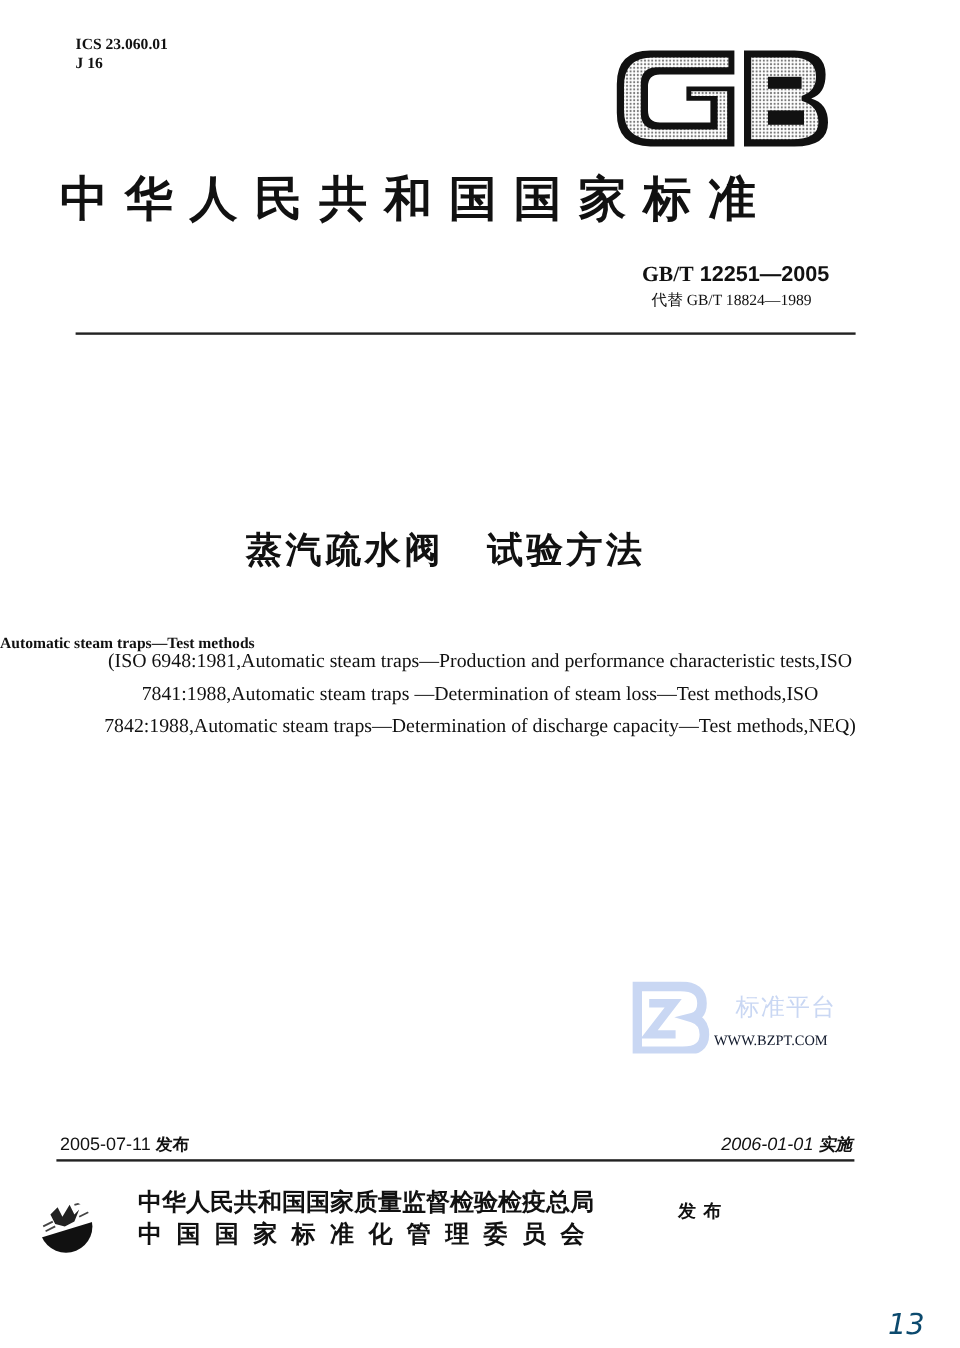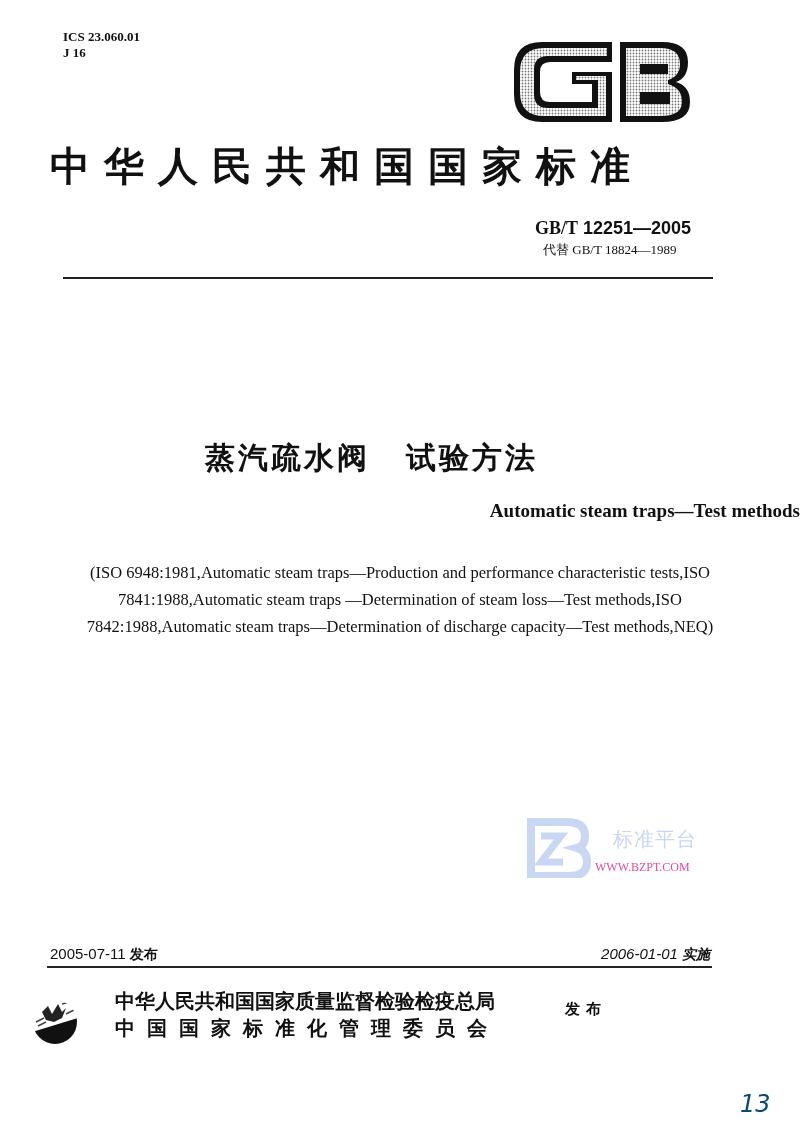--- a/index.html
+++ b/index.html
@@ -14,25 +14,25 @@
       left: 50px; top: 136px; width: 700px; font-family: "DejaVu Sans", sans-serif; font-weight: bold;
       font-size: 40px; letter-spacing: 14px; line-height: 60px; white-space: nowrap;
     }
     .std-no { left: 535px; top: 218px; font-family: "Liberation Sans", sans-serif; font-size: 18px; font-weight: bold; white-space: nowrap; }
     .std-no .pfx { font-family: "Liberation Serif", serif; }
     .std-no .num { font-weight: bold; }
     .replace { left: 543px; top: 241px; font-family: "Liberation Serif", serif; font-size: 13px; white-space: nowrap; }
     .rule-top { left: 63px; top: 277px; width: 650px; height: 2px; background: #222; }
     .cn-title { left: 205px; top: 426px; font-family: "DejaVu Sans", sans-serif; font-weight: bold; font-size: 30px; letter-spacing: 3px; white-space: nowrap; margin-top: 12px; }
     .cn-title .gap { display: inline-block; width: 36px; }
-    .en-title { left: 0; width: 800px; top: 500px; text-align: right; font-family: "Liberation Serif", serif; font-weight: bold; font-size: 19px; }
-    .iso-block { left: 85px; width: 630px; top: 559px; text-align: center; font-family: "Liberation Serif", serif; font-size: 16.5px; line-height: 27px; }
+    .en-title { left: 0; width: 800px; top: 528px; text-align: left; font-family: "Liberation Serif", serif; font-weight: bold; font-size: 13px; }
+    .iso-block { left: 85px; width: 630px; top: 537px; text-align: center; font-family: "Liberation Serif", serif; font-size: 16.5px; line-height: 27px; }
     .watermark { left: 527px; top: 818px; width: 200px; height: 60px; }
     .wm-text { left: 585px; top: 826px; font-family: Liberation Mono, monospace; font-size: 20px; color: #c9d7f3; white-space: nowrap; letter-spacing: 1px; margin-left: 28px; }
-    .wm-url { left: 595px; top: 860px; font-family: "Liberation Serif", serif; font-size: 12px; color: #ec4899; white-space: nowrap; }
+    .wm-url { left: 595px; top: 860px; font-family: "Liberation Serif", serif; font-size: 12px; color: #0f172a; white-space: nowrap; }
     .pub-date { left: 50px; top: 945px; font-family: "Liberation Sans", sans-serif; font-size: 15px; white-space: nowrap; }
     .impl-date { right: 90px; top: 945px; font-family: "Liberation Sans", sans-serif; font-size: 15px; white-space: nowrap; font-style: italic; }
     .pub-date b, .impl-date b { font-family: "DejaVu Sans", sans-serif; font-weight: bold; font-size: 14px; }
     .rule-bottom { left: 47px; top: 966px; width: 665px; height: 2px; background: #222; }
     .emblem { left: 32px; top: 992px; width: 46px; height: 60px; }
     .issuer1 { left: 115px; top: 988px; font-family: "DejaVu Sans", sans-serif; font-weight: bold; font-size: 20px; white-space: nowrap; letter-spacing: 0px; text-align: center; }
     .issuer2 { left: 115px; top: 1015px; font-family: Liberation Mono, monospace; font-weight: bold; font-size: 20px; white-space: nowrap; letter-spacing: 12px; }
     .issue-label { left: 565px; top: 1000px; font-family: "DejaVu Sans", sans-serif; font-weight: bold; font-size: 15px; letter-spacing: 6px; white-space: nowrap; }
     .page-mark { left: 740px; top: 1090px; font-family: "DejaVu Sans", sans-serif; font-size: 24px; font-style: italic; color: #0c4a6e; }
   </style>

